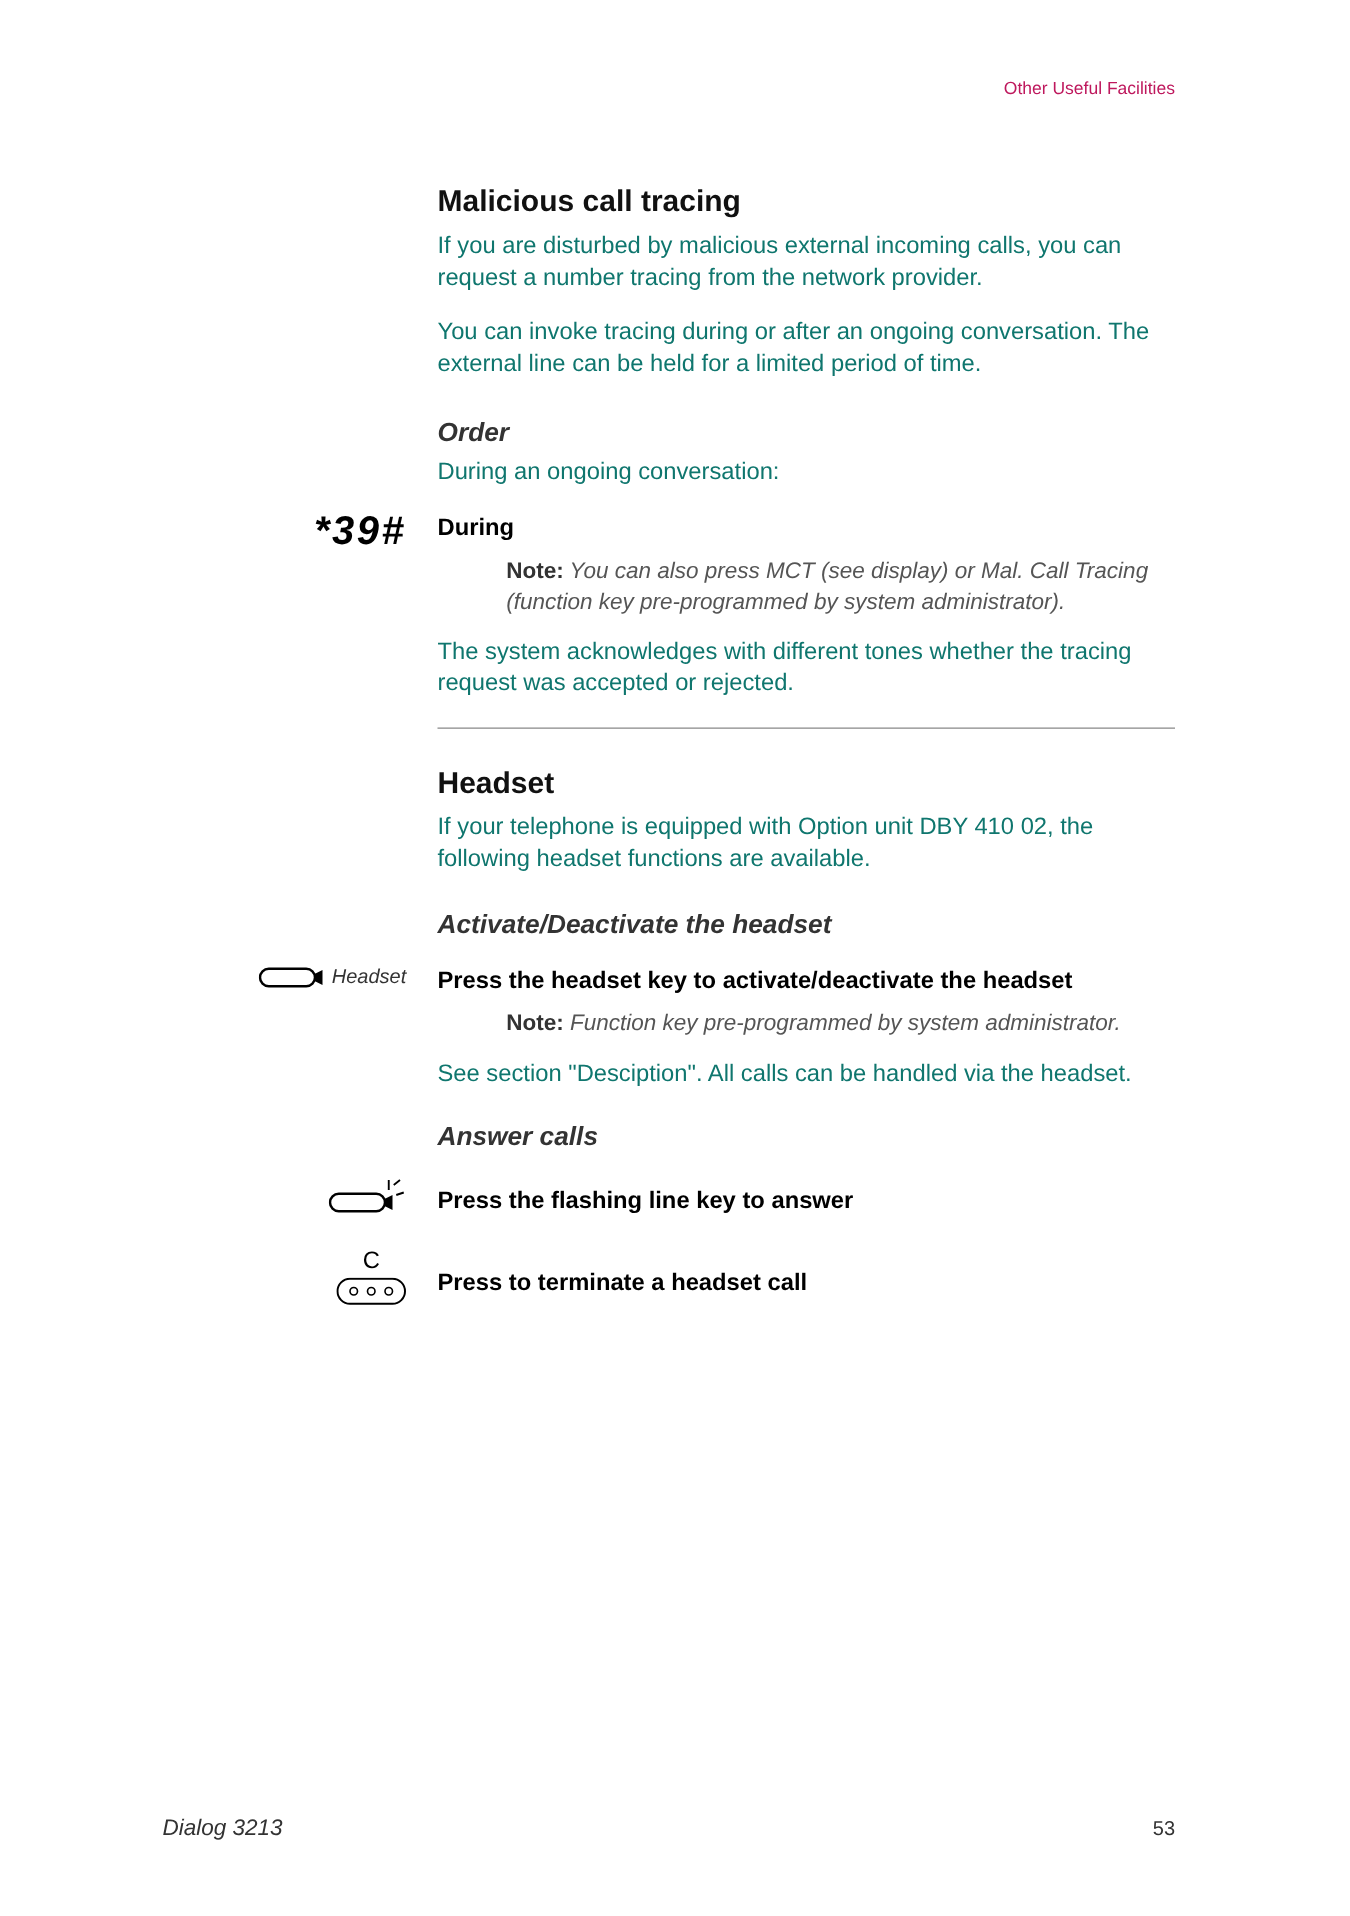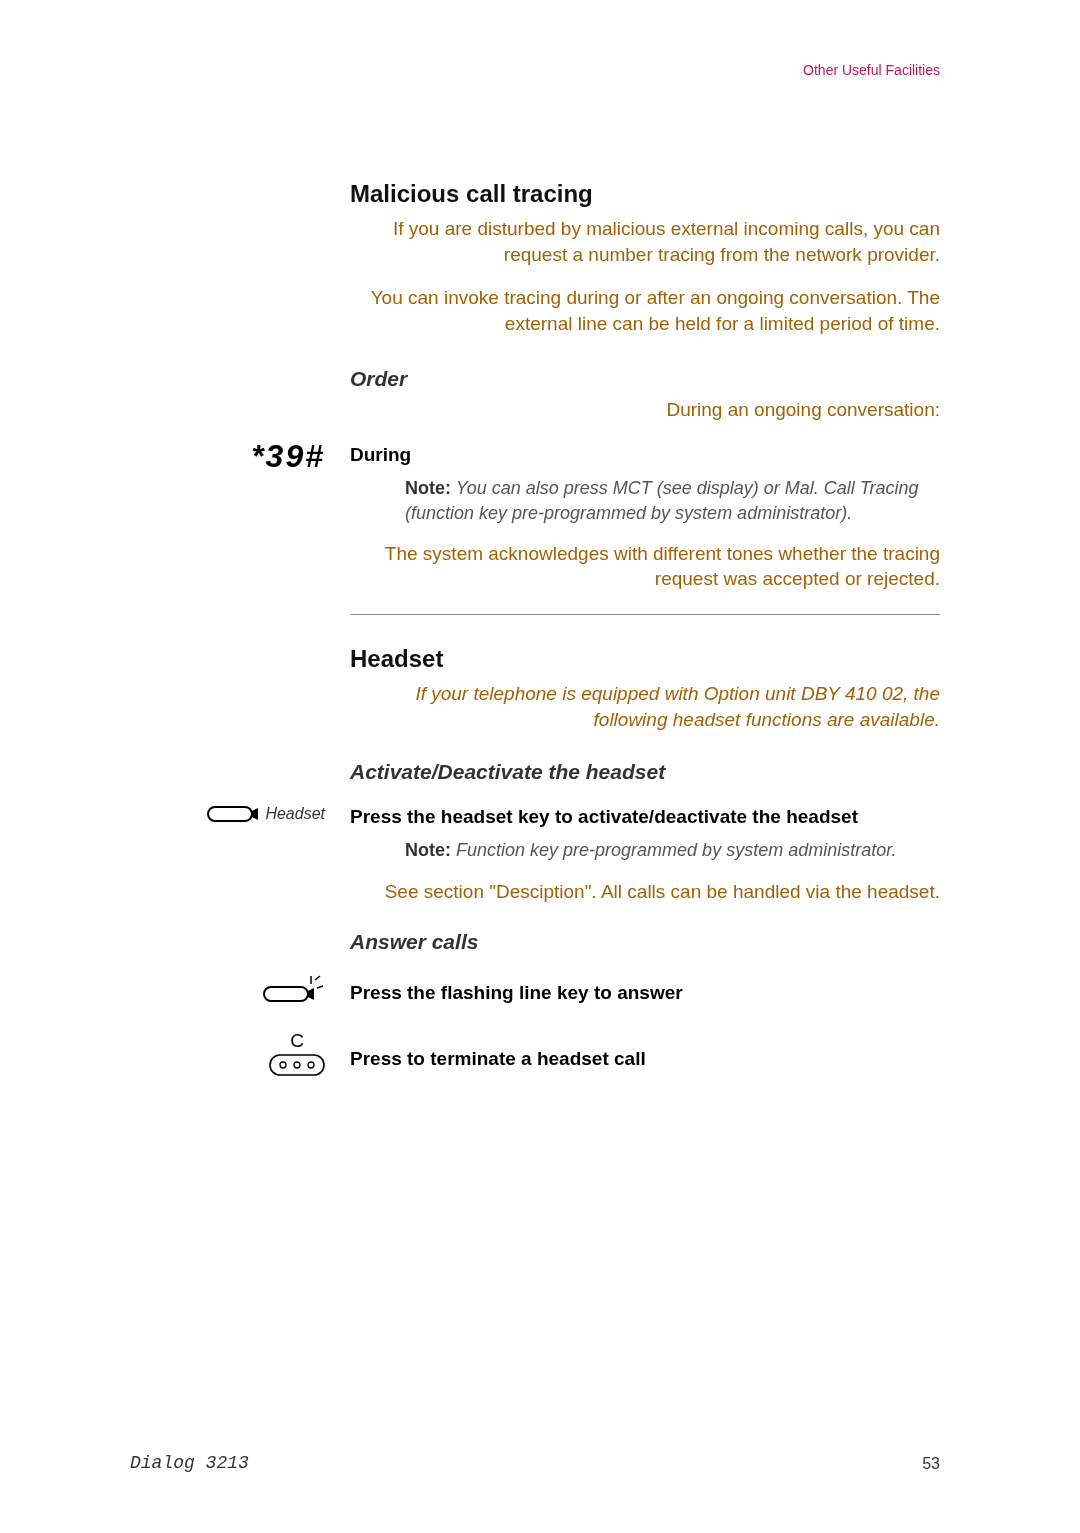--- a/index.html
+++ b/index.html
@@ -17,34 +17,33 @@
     }
     .header-right {
       position: absolute;
       top: 62px;
       right: 140px;
       font-size: 14px;
       color: #be185d;
     }
     .content {
       margin-left: 170px;
-      margin-top: 120px;
+      margin-top: 88px;
     }
     .section-title {
       font-size: 24px;
       font-weight: bold;
       color: #111;
       margin-bottom: 8px;
     }
     .body-text {
       font-size: 19px;
-      color: #a16207;
+      color: #0f766e;
       line-height: 1.35;
       margin-bottom: 18px;
-      text-align: right;
     }
     .para-gap {
       margin-bottom: 20px;
     }
     .sub-heading {
       font-size: 21px;
       font-style: italic;
       color: #333;
       margin-top: 30px;
       margin-bottom: 6px;
@@ -103,21 +102,20 @@
       margin-top: 22px;
       margin-bottom: 30px;
     }
     .footer-left {
       position: absolute;
       bottom: 60px;
       left: 130px;
       font-size: 18px;
       font-style: italic;
       color: #333;
-      font-family: Liberation Mono, monospace;
     }
     .footer-right {
       position: absolute;
       bottom: 60px;
       right: 140px;
       font-size: 16px;
       color: #333;
     }
     .icon-svg {
       display: inline-block;
@@ -148,21 +146,21 @@
         <span class="note-text"><span class="note-label">Note:</span> <span>You can also press MCT (see display) or Mal. Call Tracing (function key pre-programmed by system administrator).</span></span>
       </div>
       <p class="body-text" style="margin-top:16px;">The system acknowledges with different tones whether the tracing request was accepted or rejected.</p>
     </div>
 
     <hr class="divider">
   </div>
 
   <div>
     <h2 class="section-title">Headset</h2>
-    <p class="body-text" style="margin-bottom:6px;font-style:italic;">If your telephone is equipped with Option unit DBY 410 02, the following headset functions are available.</p>
+    <p class="body-text" style="margin-bottom:6px;">If your telephone is equipped with Option unit DBY 410 02, the following headset functions are available.</p>
 
     <h3 class="sub-heading" style="margin-top:28px;">Activate/Deactivate the headset</h3>
 
     <div class="instruction-row">
       <div class="left-col" style="top:-4px;">
         <svg class="icon-svg" width="54" height="24" viewBox="0 0 54 24">
           <rect x="1" y="5" width="44" height="14" rx="7" fill="none" stroke="#000" stroke-width="2"></rect>
           <path d="M45 9 L51 6 L51 18 L45 15 Z" fill="#000"></path>
         </svg>
         <span class="left-label">Headset</span>

